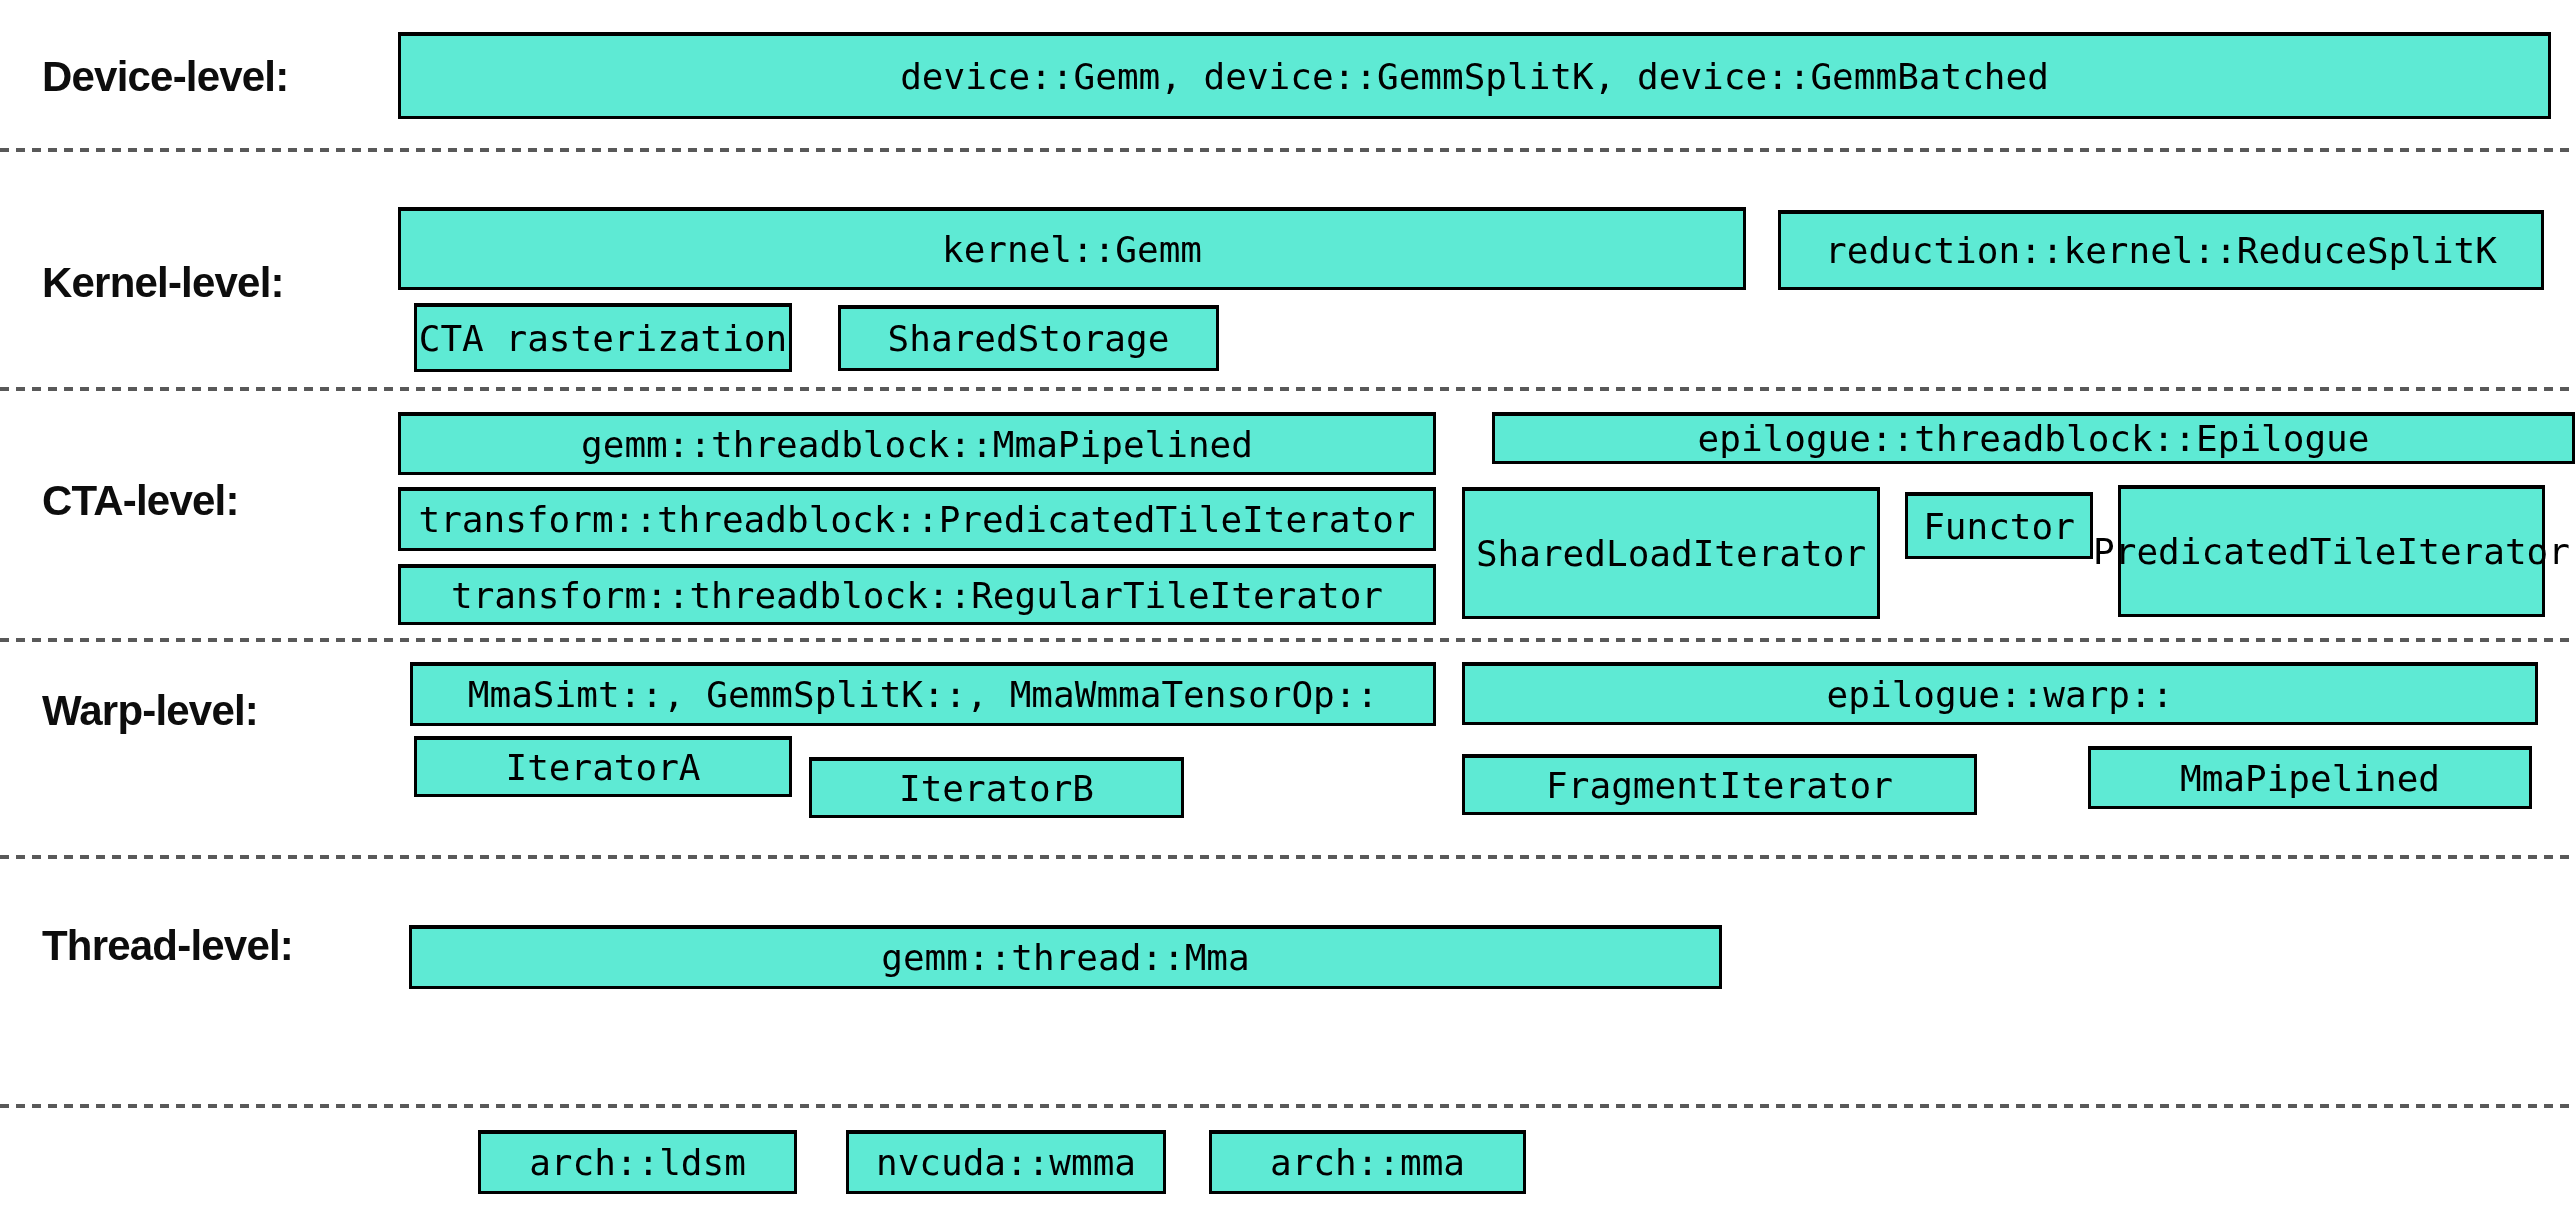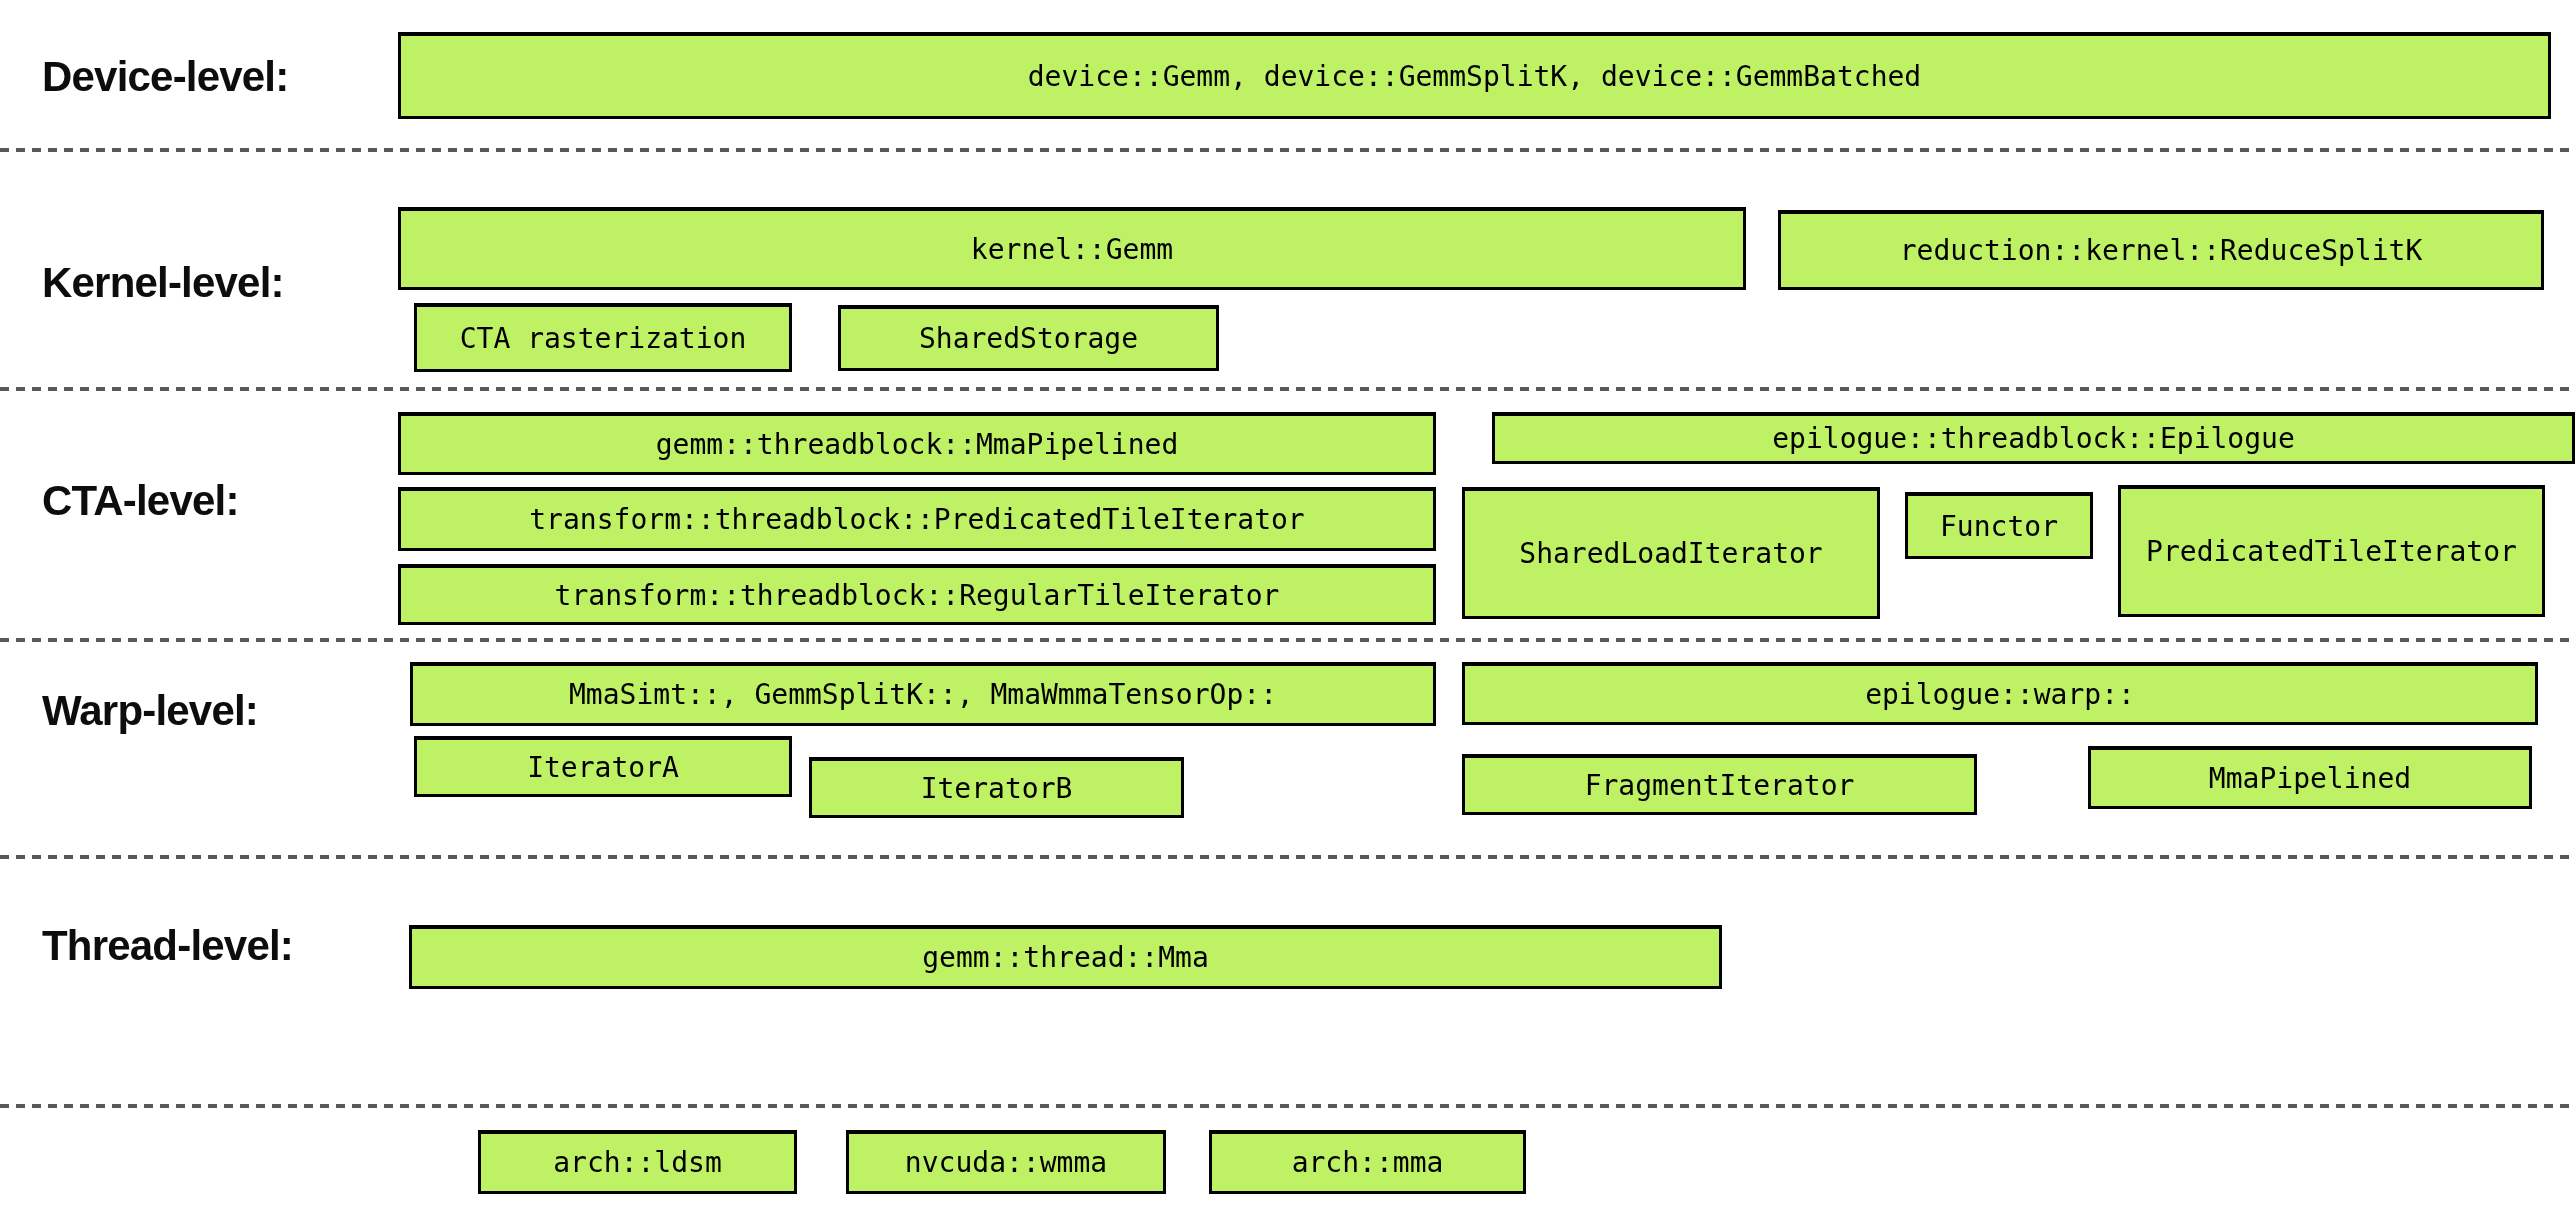--- a/index.html
+++ b/index.html
@@ -31,28 +31,28 @@
     left: 0;
     width: 2576px;
     height: 3.8px;
     background: repeating-linear-gradient(90deg,
       #595959 0px, #595959 9.2px,
       transparent 9.2px, transparent 16px);
   }
   .box {
     position: absolute;
     box-sizing: border-box;
-    background: #bef264;
+    background: #5eead4;
     border: 3.1px solid #000000;
     border-top-width: 4.6px;
     display: flex;
     align-items: center;
     justify-content: center;
     font-family: "DejaVu Sans Mono", "Liberation Mono", monospace;
-    font-size: 28px;
+    font-size: 36px;
     color: #000000;
     white-space: nowrap;
     text-align: center;
   }
 </style>
 </head>
 <body>
 
 <div class="page">
 

